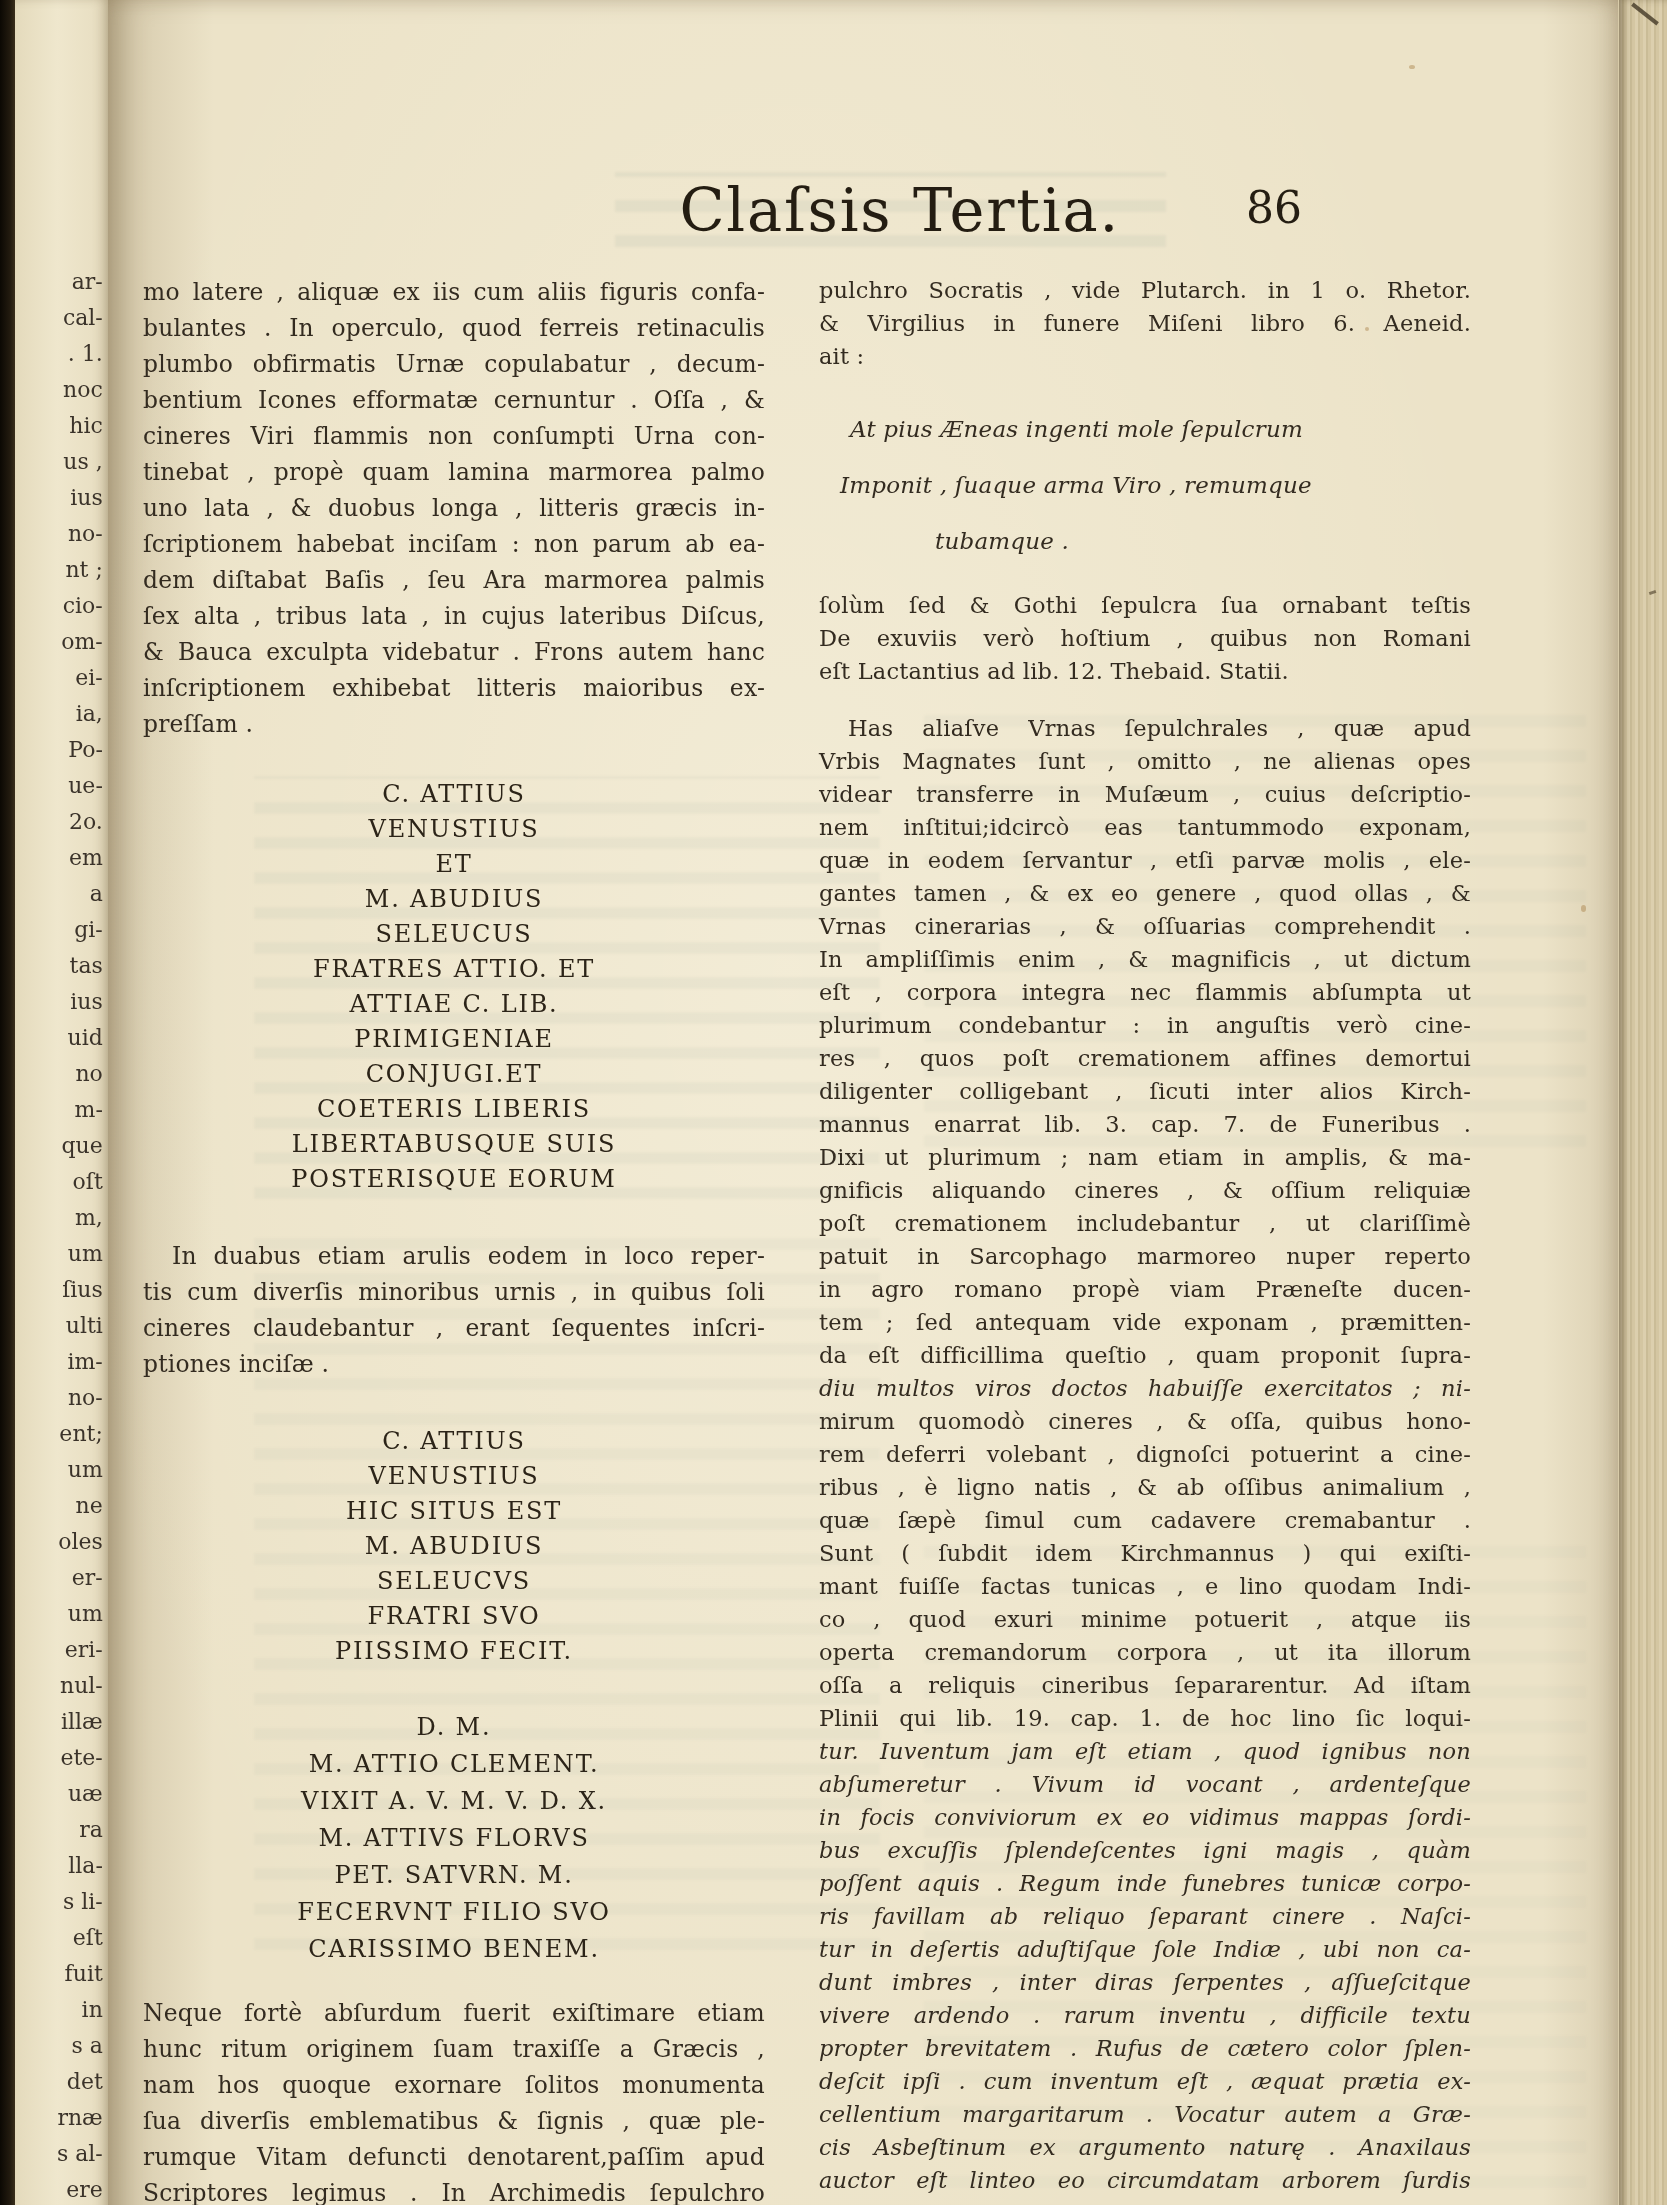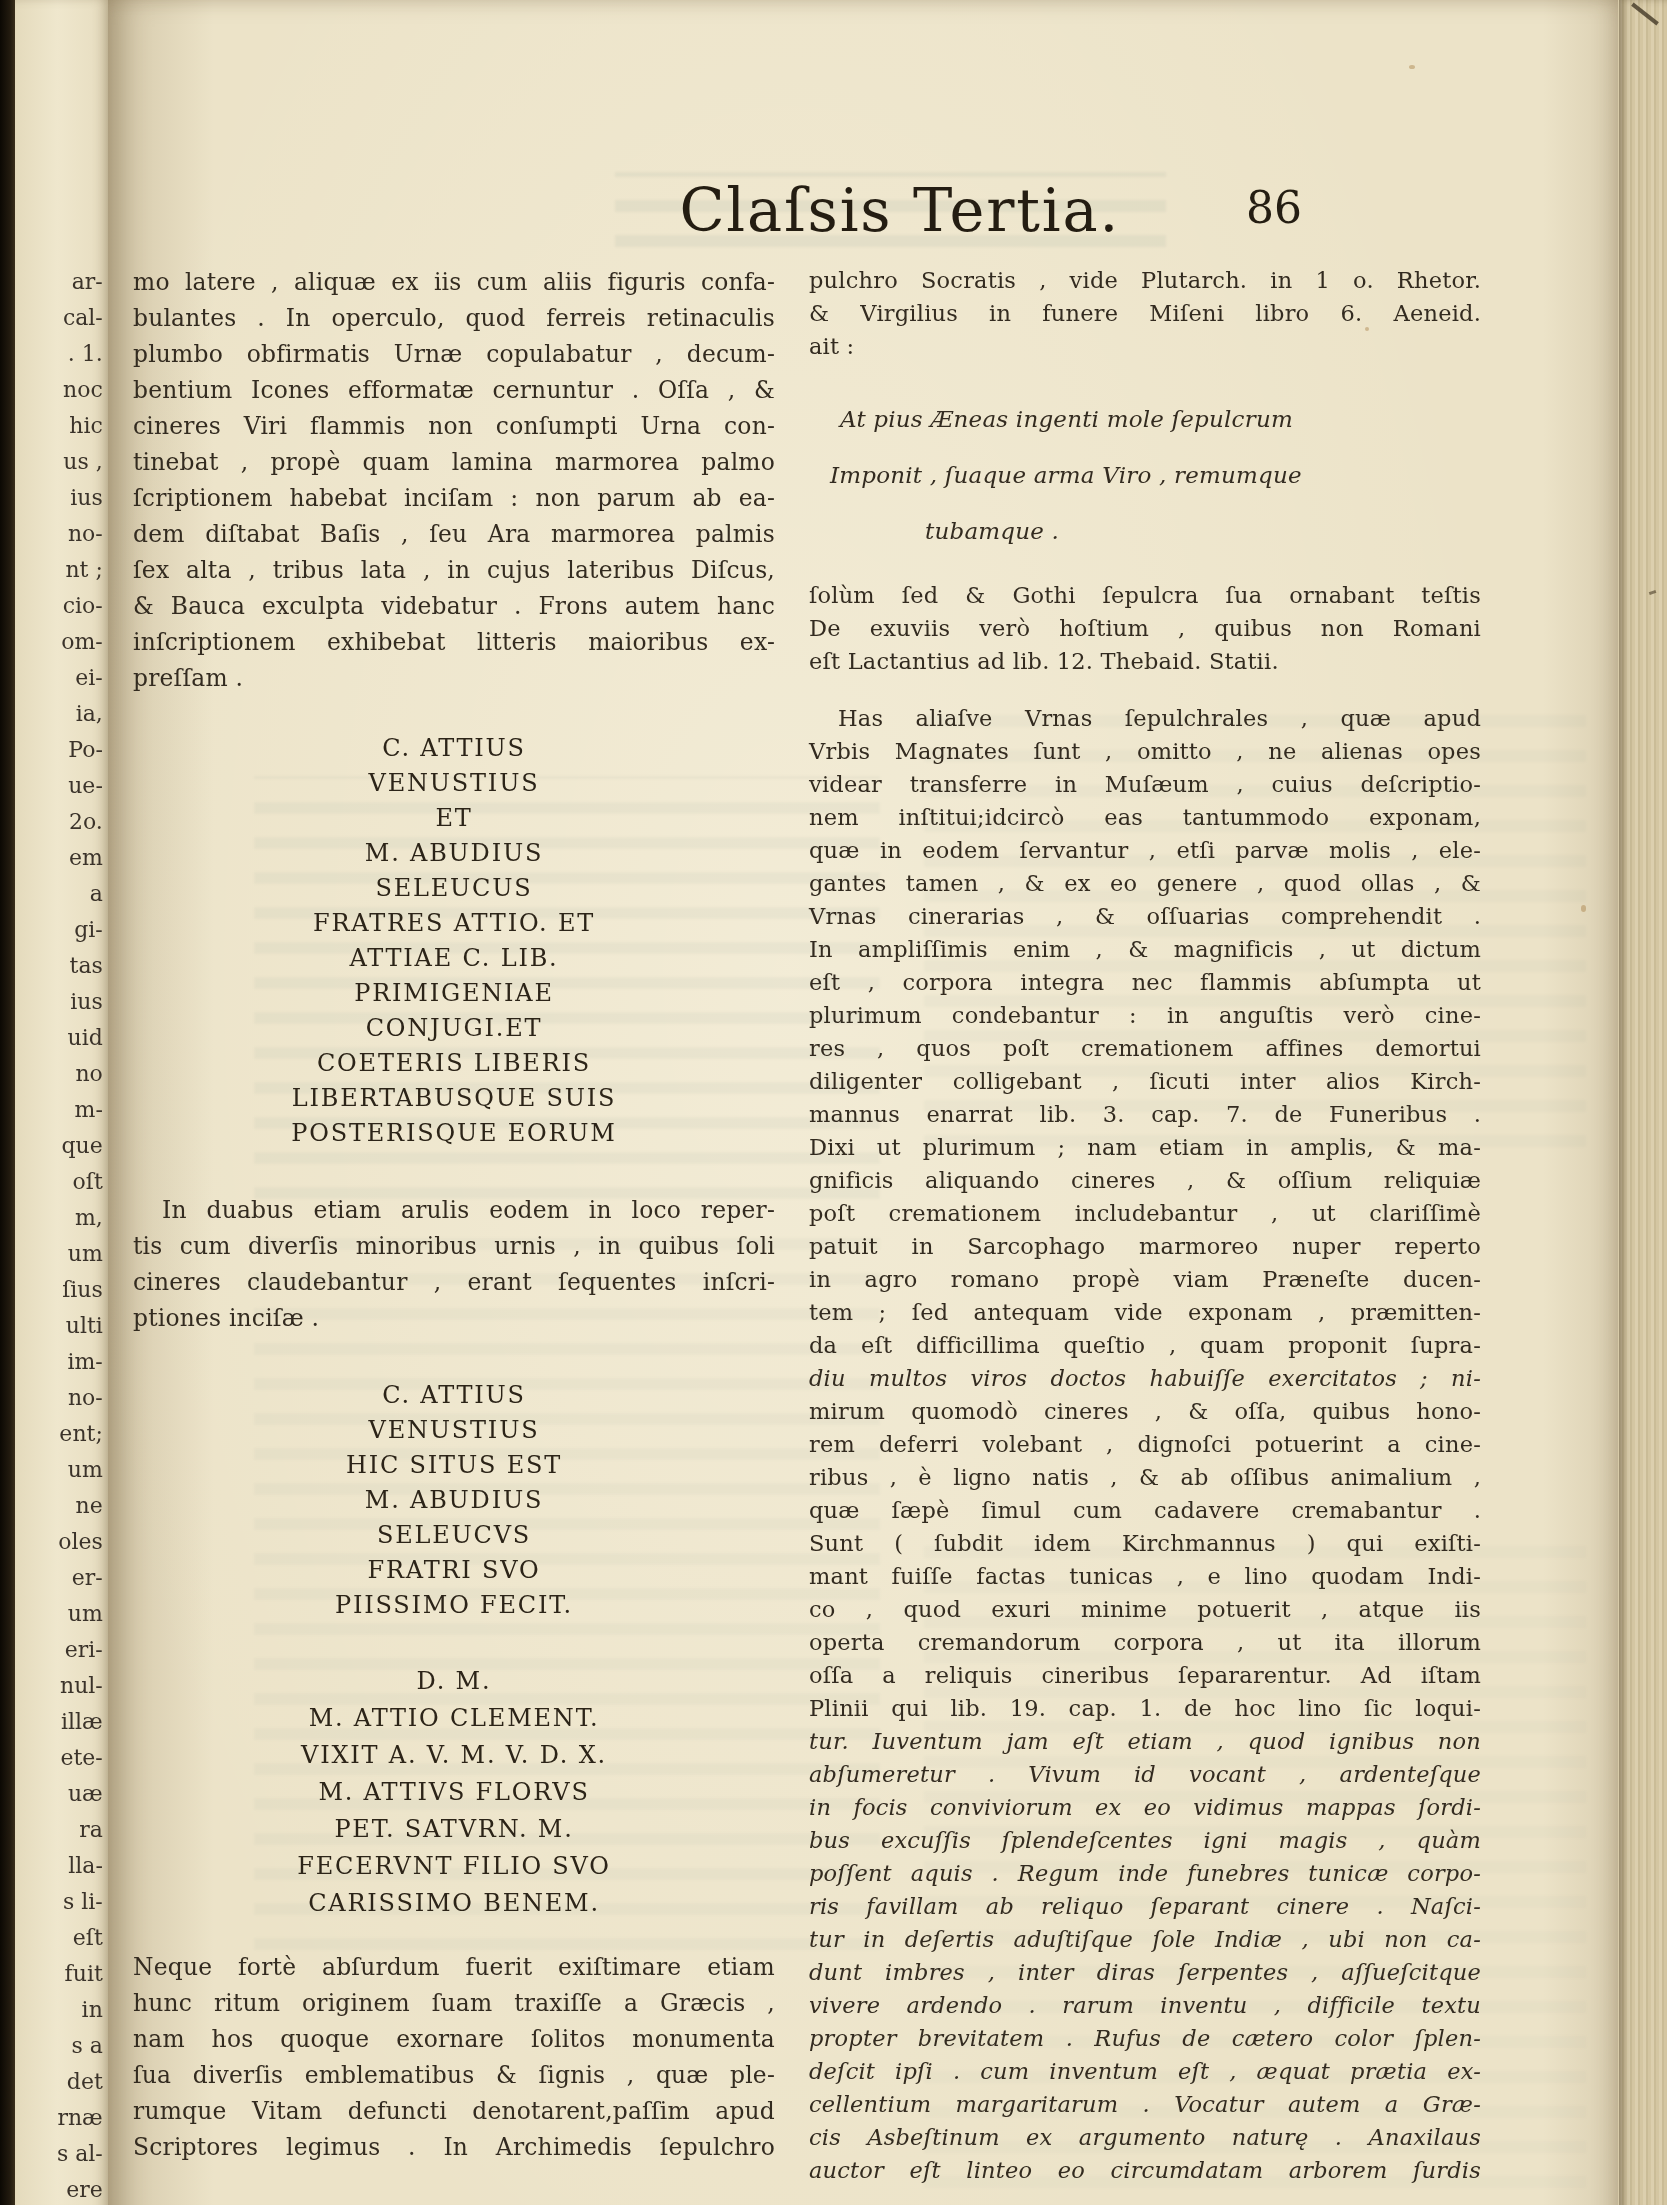--- a/index.html
+++ b/index.html
@@ -31,21 +31,21 @@
   .fore-edge{position:absolute;left:1619px;top:0;width:49px;height:100%;
     background:repeating-linear-gradient(90deg,#dccfae 0 3.1px,#cabc97 3.1px 4.9px,#d4c6a2 4.9px 8px);
     box-shadow:inset 6.2px 0 8px -2.6px rgba(60,45,20,.5);}
   .running-head{position:absolute;left:483px;top:176px;width:529px;
     font-size:59px;letter-spacing:1.8px;color:#241d12;text-align:right;white-space:nowrap;}
   .page-number{position:absolute;left:1138px;top:182px;font-size:44px;color:#241d12;}
   
   .col{position:absolute;}
   .col-left{left:25px;top:264px;width:642px;}
   .col-right{left:701px;top:264px;width:672px;}
-  .block{margin:0;}
+  .block{margin:10px;}
   .line{display:block;text-align:justify;text-align-last:justify;letter-spacing:0.2px;}
   .line.nj{text-align-last:auto;}
   .line.it{font-style:italic;}
   .line.ind{text-indent:29px;}
   .col-left .para .line{font-size:23.4px;line-height:36px;}
   .col-right .para .line{font-size:22.5px;line-height:33px;}
   .inscription .line{text-align:right;text-align-last:center;font-size:24px;line-height:35px;letter-spacing:1.8px;color:#2c2418;}
   [data-name="left-inscription-3"] .line{line-height:37px;}
   .verse .line{font-style:italic;font-size:23px;line-height:56px;text-align:left;text-align-last:auto;}
   .verse .line:nth-child(1){padding-left:31px;}
@@ -150,20 +150,21 @@
   <div class="page-number" data-name="page-number">86</div>
 
   <div class="col col-left" id="left-col" data-name="left-text-column">
       <div class="block para" data-name="left-para-1">
         <div class="line" data-name="text-line">mo latere , aliquæ ex iis cum aliis figuris confa-</div>
         <div class="line" data-name="text-line">bulantes . In operculo, quod ferreis retinaculis</div>
         <div class="line" data-name="text-line">plumbo obfirmatis Urnæ copulabatur , decum-</div>
         <div class="line" data-name="text-line">bentium Icones efformatæ cernuntur . Oſſa , &amp;</div>
         <div class="line" data-name="text-line">cineres Viri flammis non conſumpti Urna con-</div>
         <div class="line" data-name="text-line">tinebat , propè quam lamina marmorea palmo</div>
+        <div class="line" data-name="text-line">uno lata , &amp; duobus longa , litteris græcis in-</div>
         <div class="line" data-name="text-line">ſcriptionem habebat inciſam : non parum ab ea-</div>
         <div class="line" data-name="text-line">dem diſtabat Baſis , ſeu Ara marmorea palmis</div>
         <div class="line" data-name="text-line">ſex alta , tribus lata , in cujus lateribus Diſcus,</div>
         <div class="line" data-name="text-line">&amp; Bauca exculpta videbatur . Frons autem hanc</div>
         <div class="line" data-name="text-line">inſcriptionem exhibebat litteris maioribus ex-</div>
         <div class="line nj" data-name="text-line">preſſam .</div>
       </div>
       <div class="block inscription" data-name="left-inscription-1">
         <div class="line" data-name="text-line">C. ATTIUS</div>
         <div class="line" data-name="text-line">VENUSTIUS</div>

